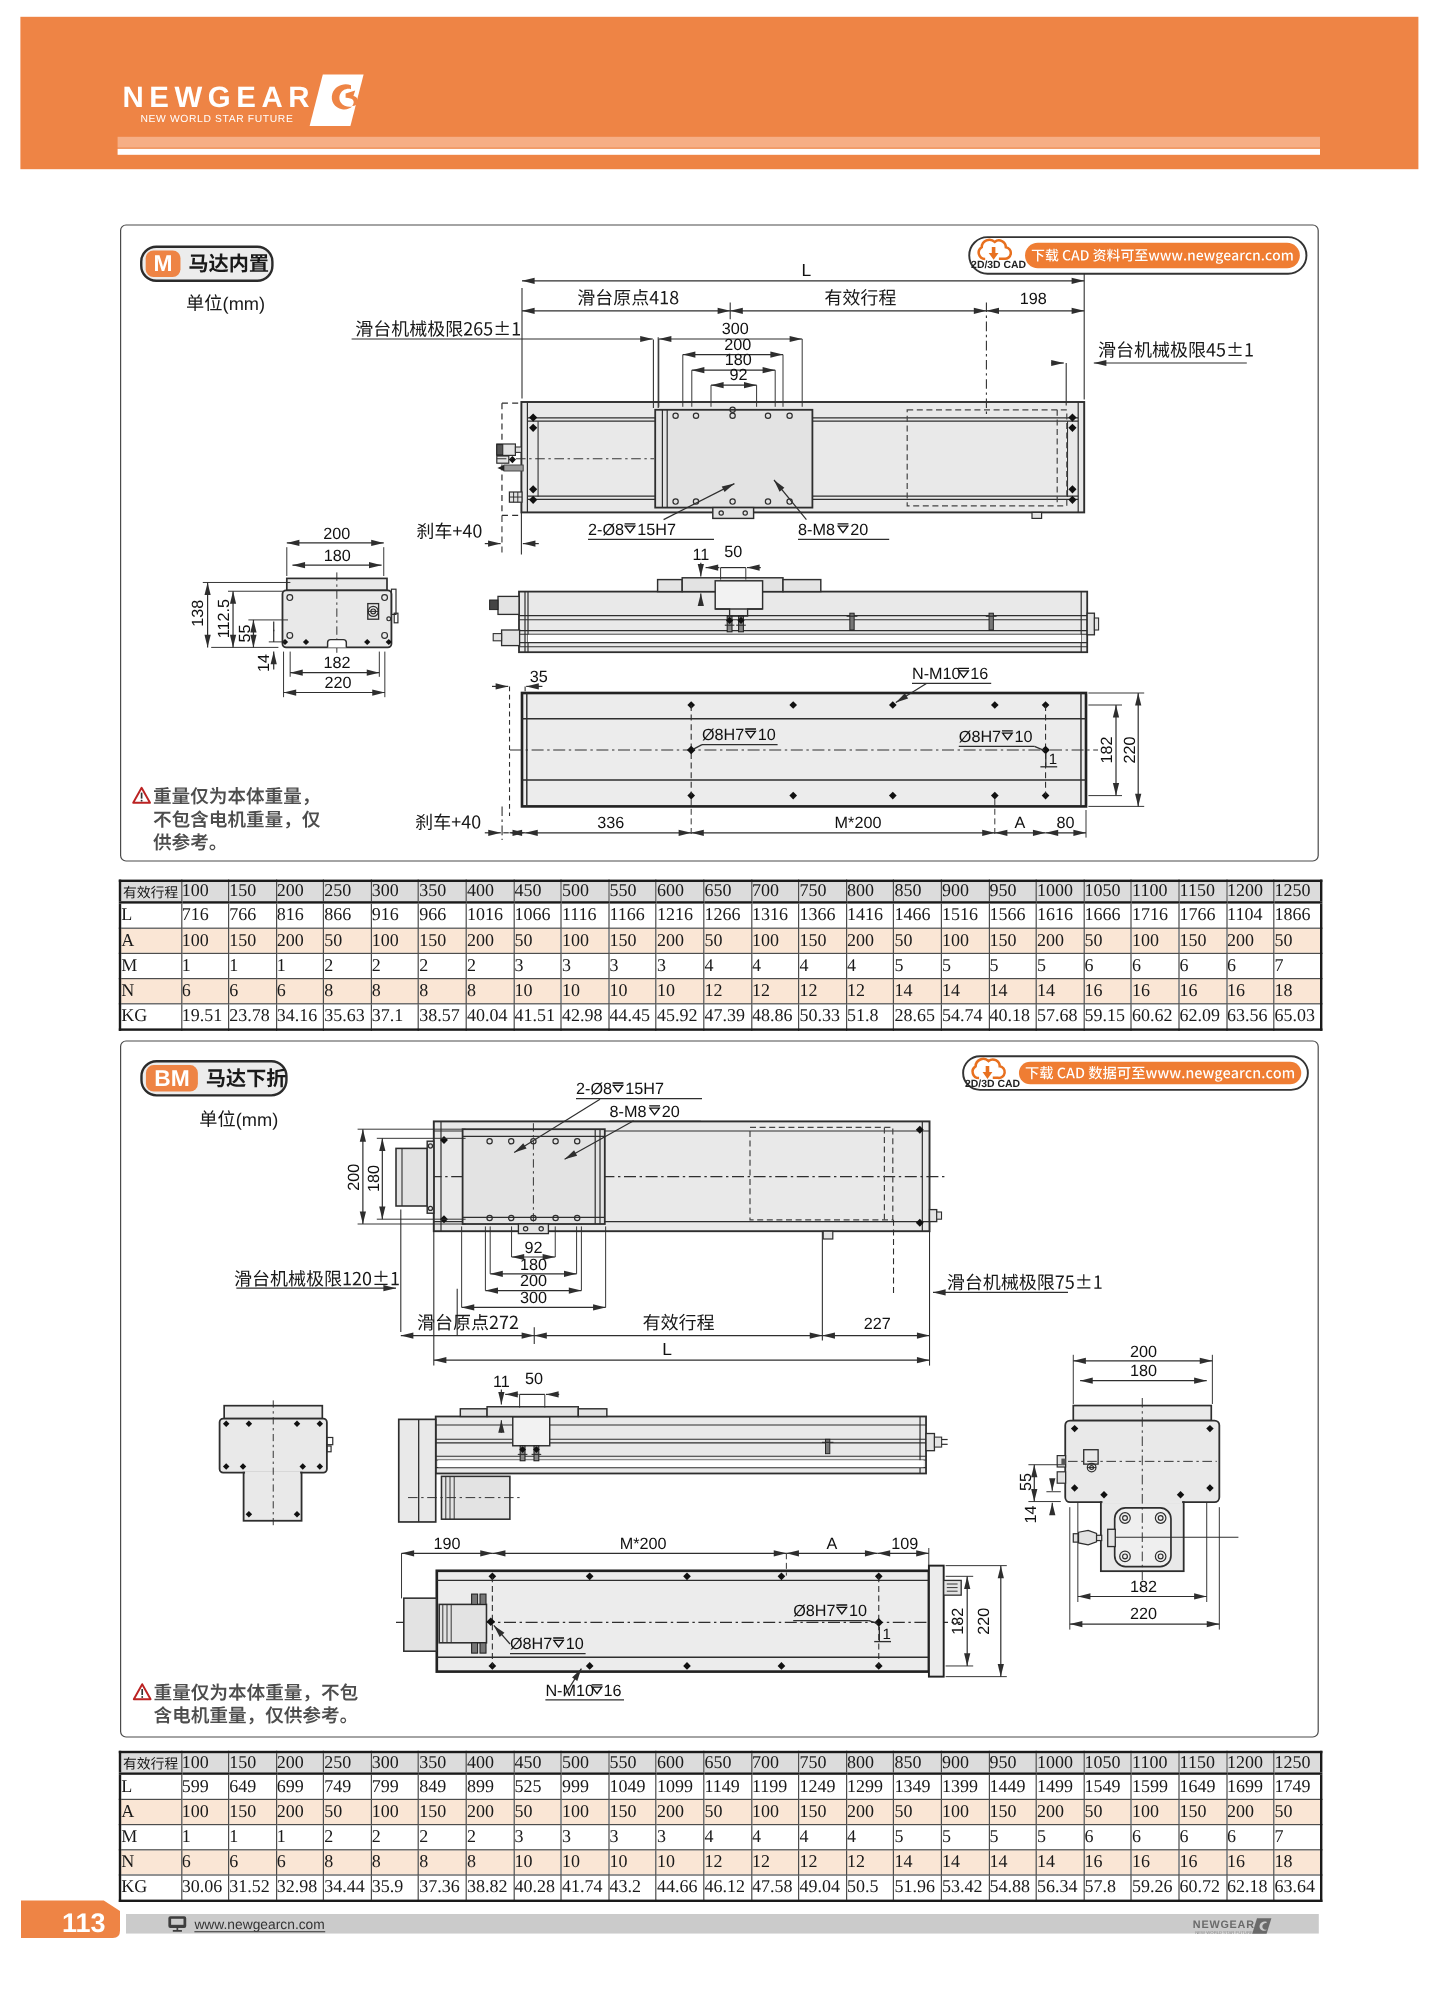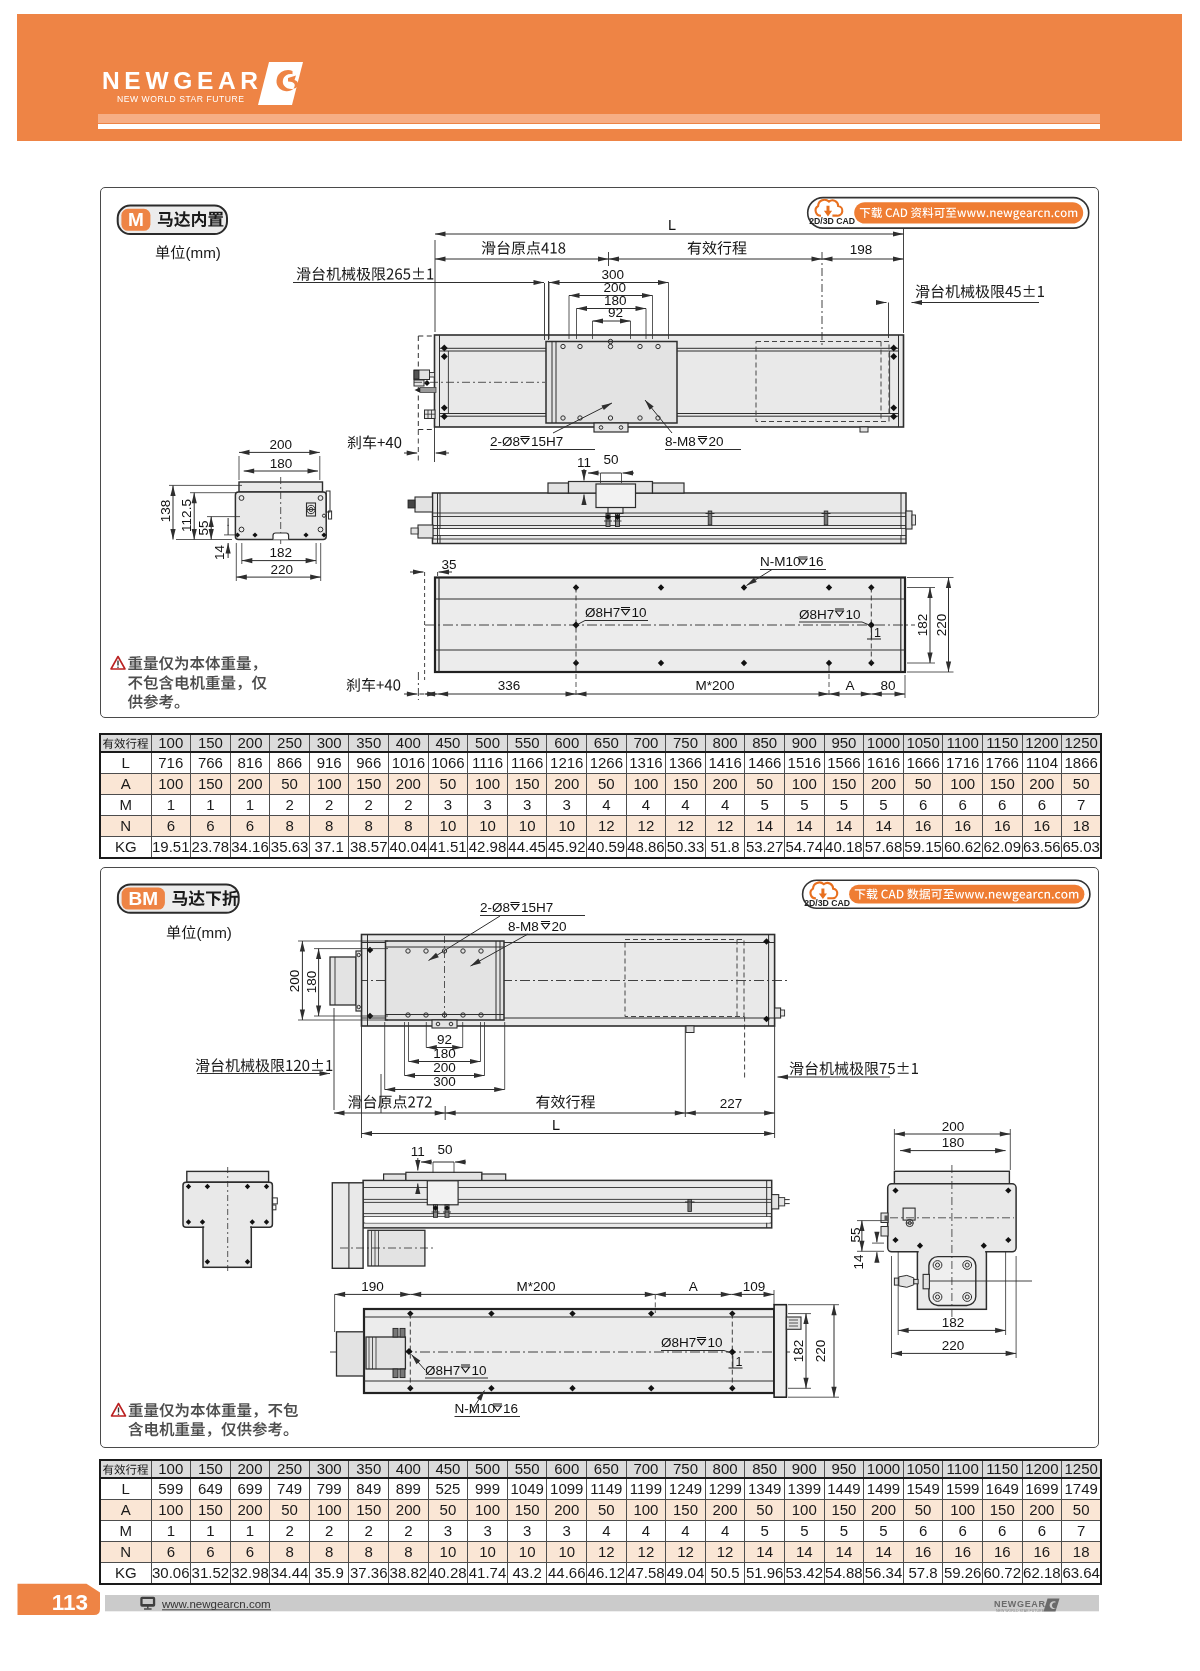--- a/index.html
+++ b/index.html
@@ -1,18 +1,18 @@
 <!DOCTYPE html>
 <html><head><meta charset="utf-8"><title>113</title>
 <style>
 html,body{margin:0;padding:0;background:#fff;}
 body{width:1200px;height:1671px;position:relative;font-family:"Liberation Sans",sans-serif;overflow:hidden;}
 .box{position:absolute;left:100px;width:997px;border:1.5px solid #4a4a4a;border-radius:5px;background:#fff;}
 table.spec{position:absolute;left:99px;width:1002px;border-collapse:collapse;table-layout:fixed;
-  font-family:Liberation Sans, sans-serif;font-size:15px;color:#1a1a1a;text-align:center;
+  font-family:Liberation Serif, serif;font-size:15px;color:#1a1a1a;text-align:left;
   border:2.2px solid #1a1a1a;padding-left:37px;}
 table.spec th,table.spec td{border:1px solid #4d4d4d;padding:0;overflow:hidden;white-space:nowrap;}
 table.spec th{background:#dcdcdc;height:16px;line-height:16px;font-size:15px;font-weight:normal;border-bottom:2px solid #1a1a1a;}
 table.spec td{height:20.1px;line-height:20.1px;background:#fff;}
 table.spec tr.p td{background:#fae6d5;}
 table.spec th:first-child{padding:0;}
 svg.ovl{position:absolute;left:0;top:0;}
 </style></head>
 <body>
 <div style="position:absolute;left:17px;top:14px;width:1165px;height:127px;background:#ee8445;"></div>
@@ -194,25 +194,25 @@
         <td>23.78</td>
         <td>34.16</td>
         <td>35.63</td>
         <td>37.1</td>
         <td>38.57</td>
         <td>40.04</td>
         <td>41.51</td>
         <td>42.98</td>
         <td>44.45</td>
         <td>45.92</td>
-        <td>40.59</td>
+        <td>47.39</td>
         <td>48.86</td>
         <td>50.33</td>
         <td>51.8</td>
-        <td>53.27</td>
+        <td>28.65</td>
         <td>54.74</td>
         <td>40.18</td>
         <td>57.68</td>
         <td>59.15</td>
         <td>60.62</td>
         <td>62.09</td>
         <td>63.56</td>
         <td>65.03</td>
       </tr>
     </tbody>

